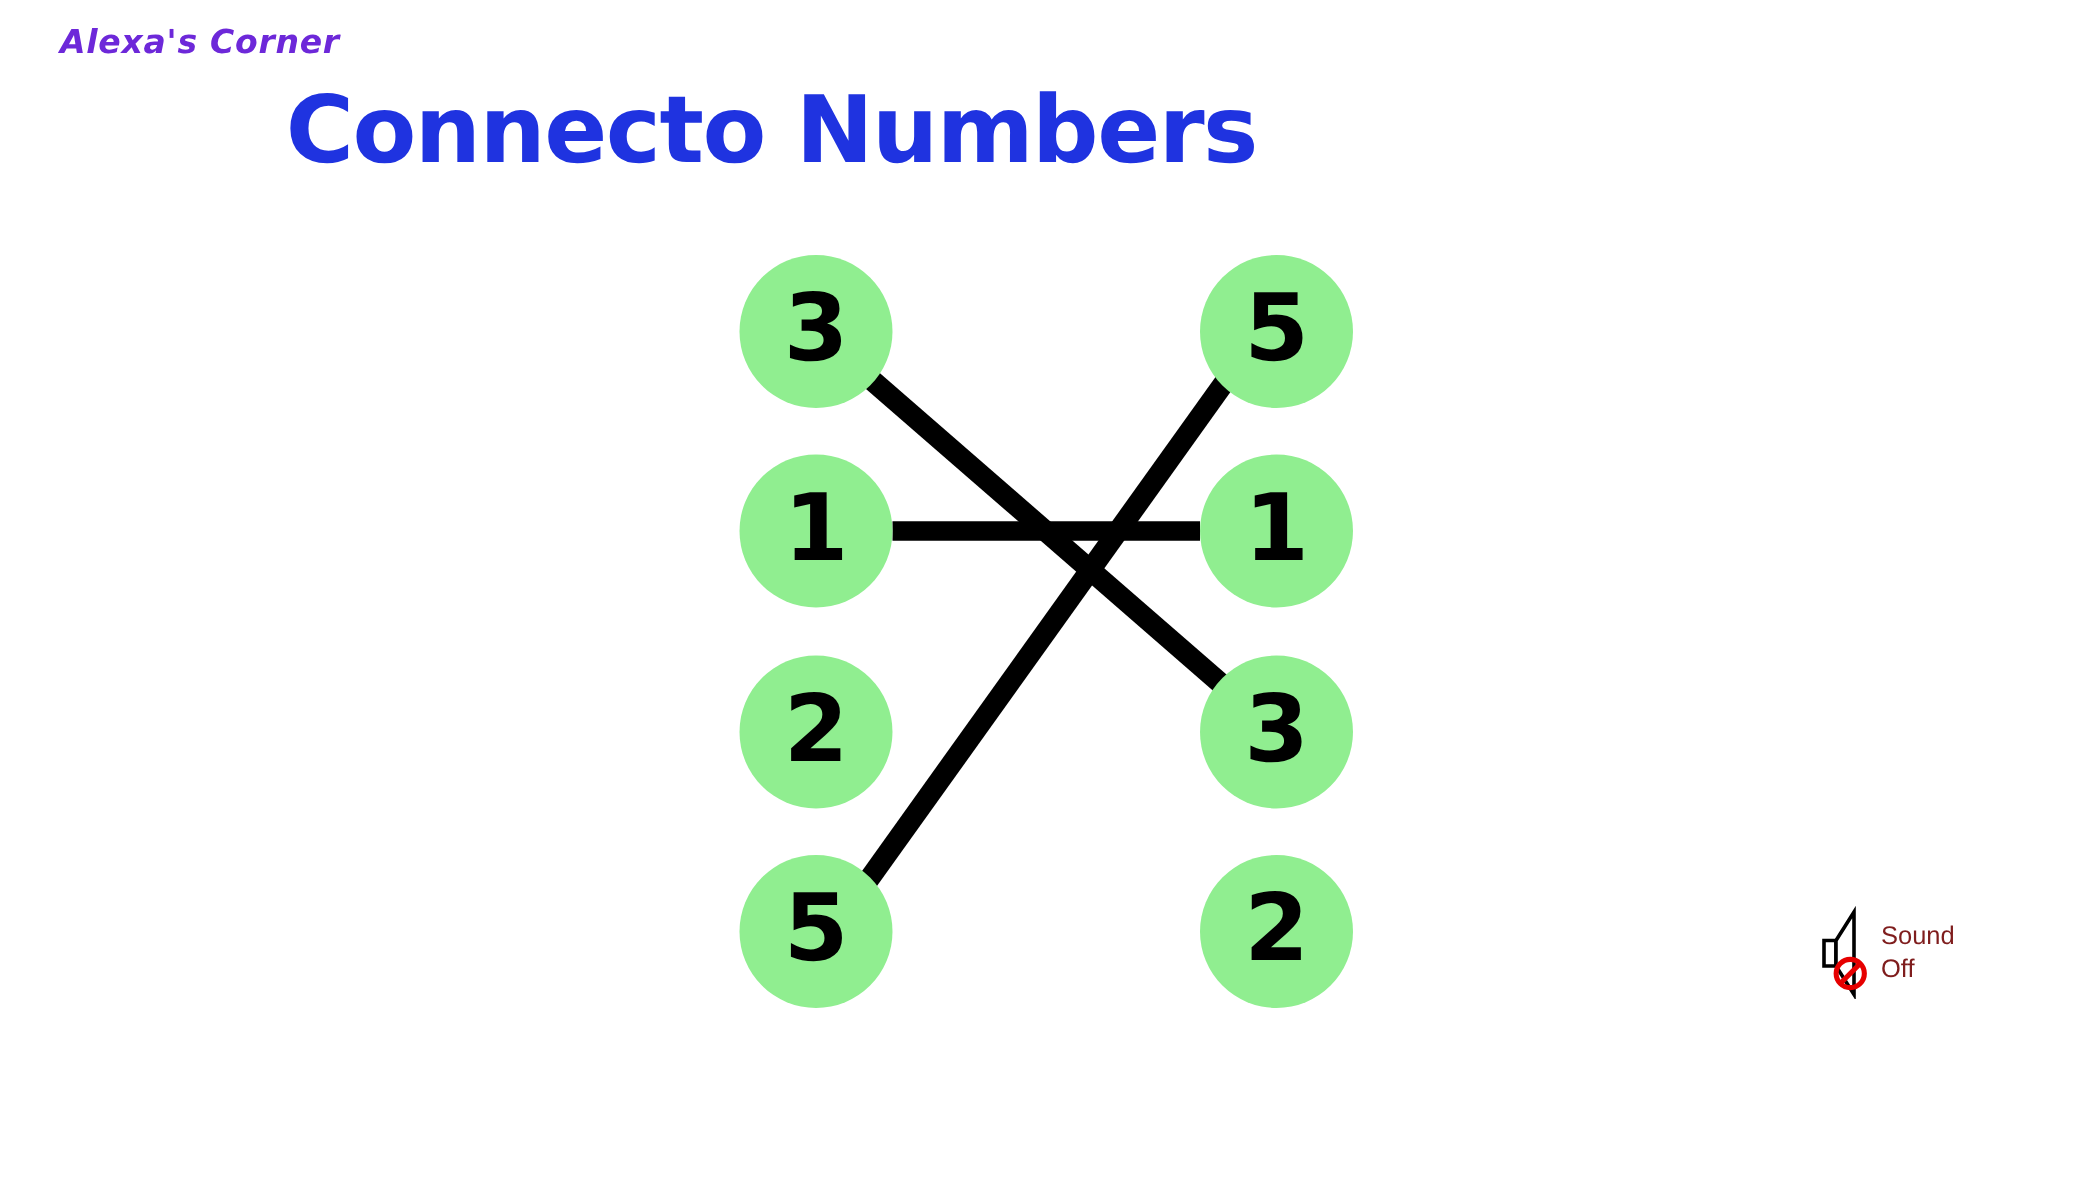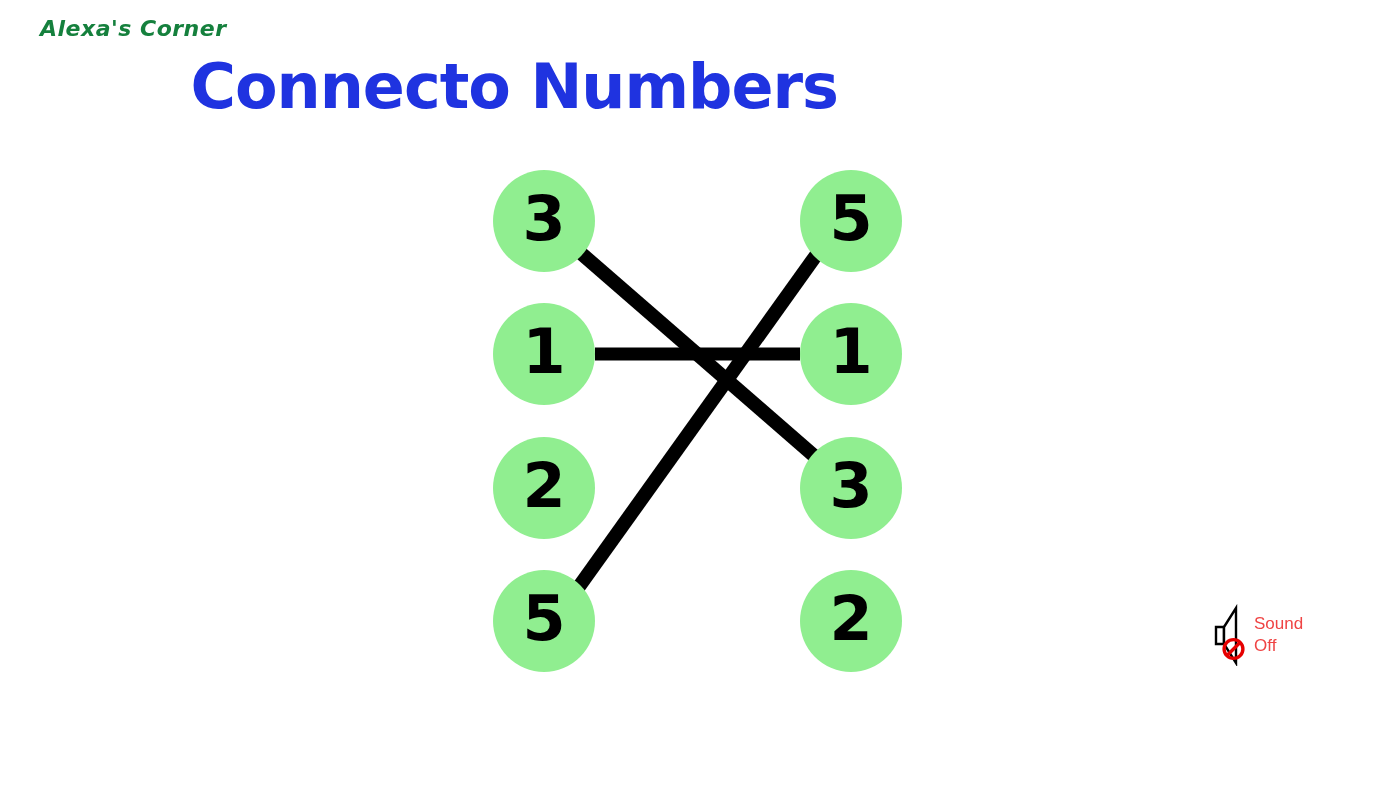--- a/index.html
+++ b/index.html
@@ -28,21 +28,21 @@
     left: 38px;
     top: 10px;
     width: 800px;
   }
   .site-label {
     font-family: "DejaVu Sans", sans-serif;
     font-weight: bold;
     font-style: italic;
     font-size: 22px;
     letter-spacing: 0.5px;
-    color: #15803d;
+    color: #6d28d9;
     line-height: 1;
     margin: 8px 0 0 2px;
   }
   .page-title {
     font-family: "DejaVu Sans", sans-serif;
     font-weight: bold;
     font-size: 62px;
     letter-spacing: -1px;
     color: #1f33e0;
     line-height: 1.05;
@@ -120,21 +120,21 @@
   .speaker-wrap {
     position: relative;
     width: 36px;
     height: 62px;
     flex: 0 0 auto;
   }
   .sound-text {
     margin-left: 5px;
     font-family: "Liberation Sans", sans-serif;
     font-size: 17px;
-    color: #ef4444;
+    color: #7f1d1d;
     line-height: 1.28;
     user-select: none;
     white-space: nowrap;
   }
 </style>
 </head>
 <body>
 
 <div id="app">
 

